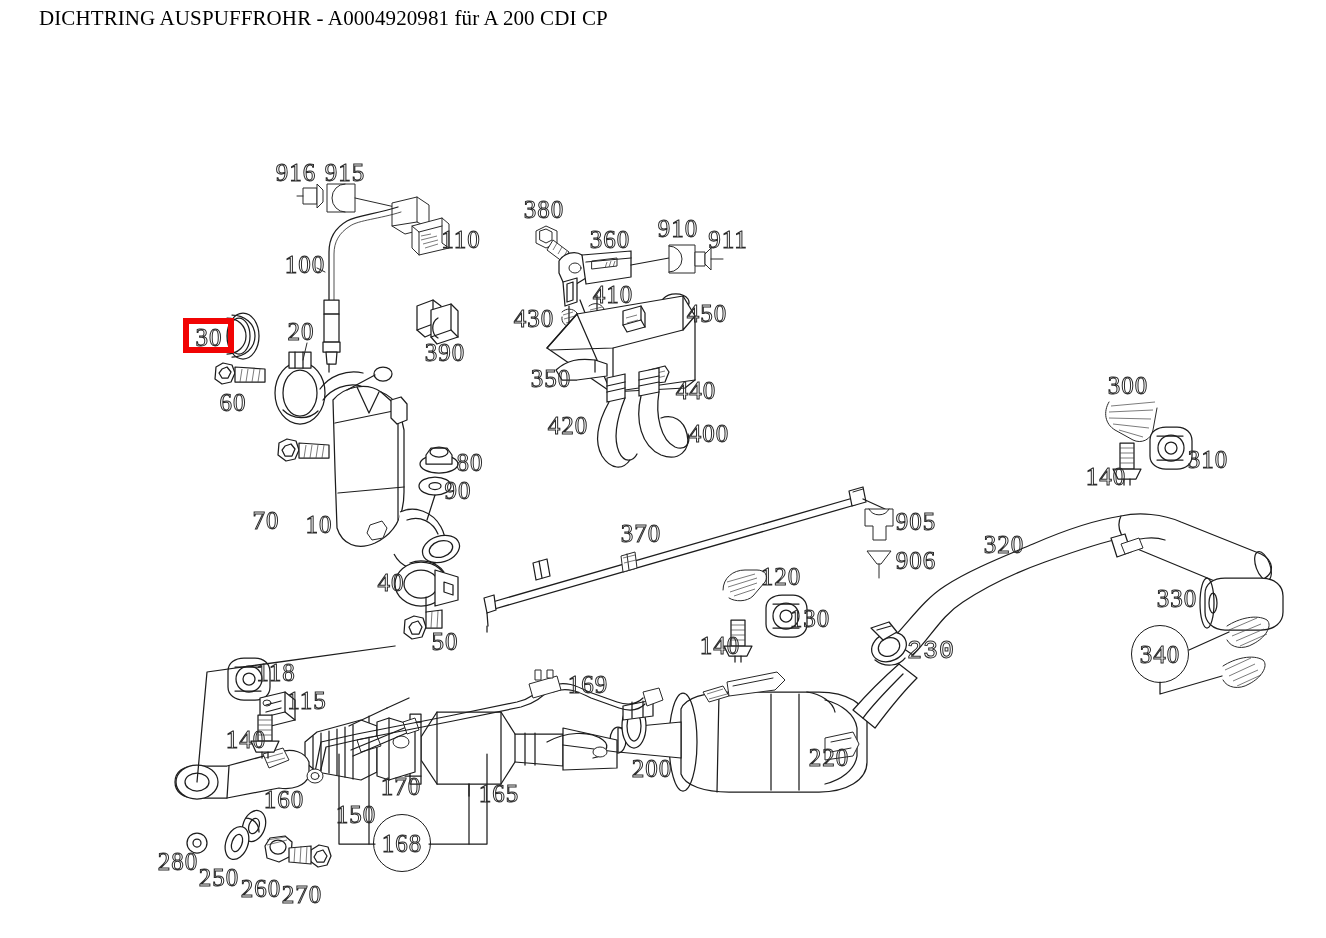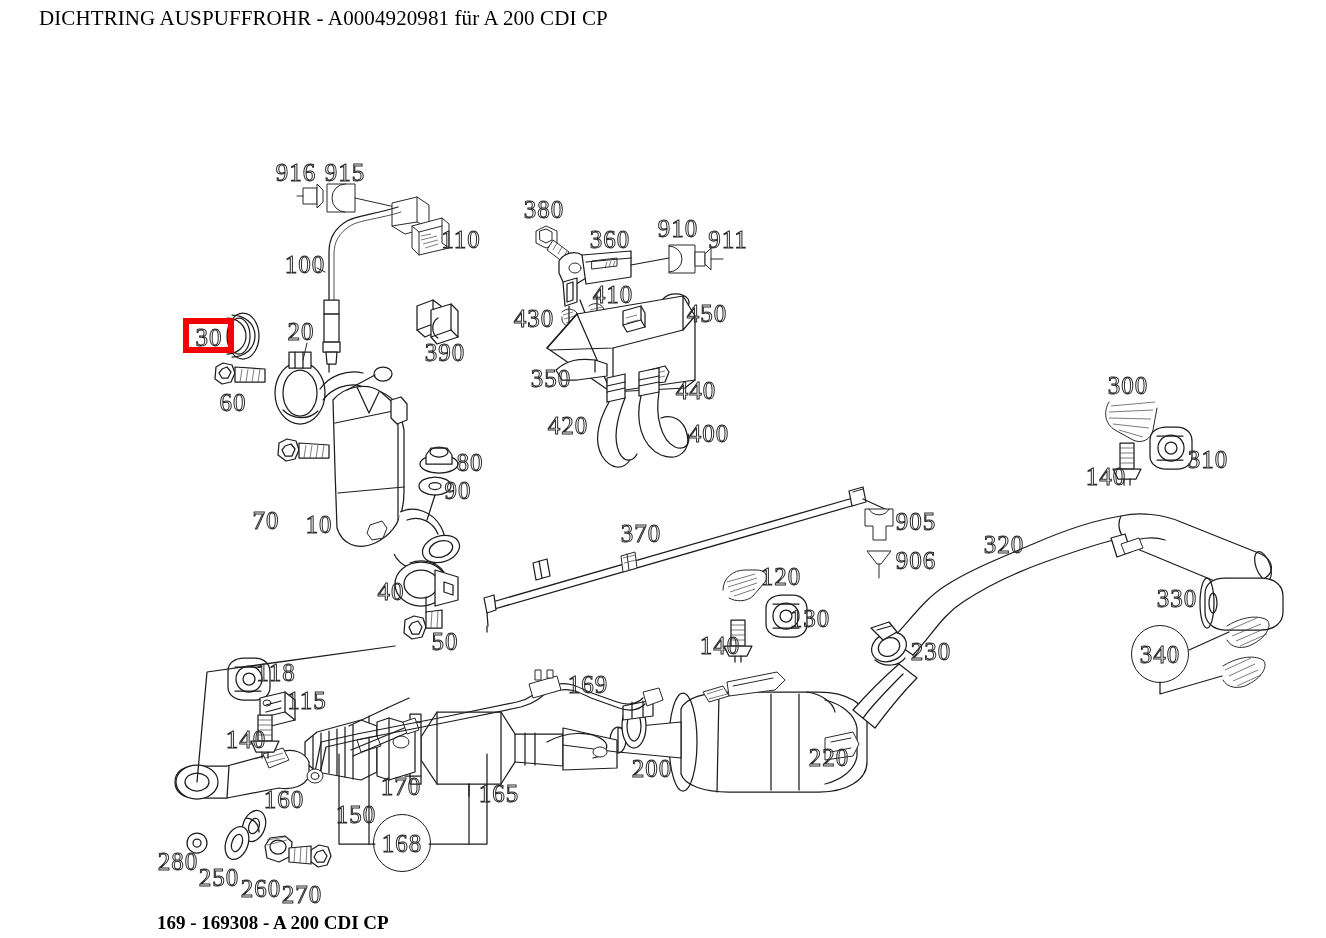--- a/index.html
+++ b/index.html
@@ -649,25 +649,25 @@
       <div class="callout" style="left: 441px; top: 490px;">90</div>
       <div class="callout" style="left: 1089px; top: 476px;">140</div>
       <div class="callout" style="left: 1191px; top: 459px;">310</div>
       <div class="callout" style="left: 302px; top: 524px;">10</div>
       <div class="callout" style="left: 624px; top: 533px;">370</div>
       <div class="callout" style="left: 899px; top: 521px;">905</div>
       <div class="callout" style="left: 987px; top: 544px;">320</div>
       <div class="callout" style="left: 899px; top: 560px;">906</div>
       <div class="callout" style="left: 764px; top: 576px;">120</div>
       <div class="callout" style="left: 1160px; top: 598px;">330</div>
-      <div class="callout" style="left: 374px; top: 582px; margin-top: 9px;">40</div>
+      <div class="callout" style="left: 374px; top: 582px;">40</div>
       <div class="callout" style="left: 793px; top: 618px;">130</div>
       <div class="callout" style="left: 703px; top: 645px;">140</div>
       <div class="callout" style="left: 428px; top: 641px;">50</div>
-      <div class="callout" style="left: 914px; top: 651px;">230</div>
+      <div class="callout" style="left: 914px; top: 651px; font-family: Liberation Mono, monospace;">230</div>
       <div class="callout" style="left: 1143px; top: 654px;">340</div>
       <div class="callout" style="left: 259px; top: 672px;">118</div>
       <div class="callout" style="left: 571px; top: 684px;">169</div>
       <div class="callout" style="left: 290px; top: 700px;">115</div>
       <div class="callout" style="left: 229px; top: 739px;">140</div>
       <div class="callout" style="left: 812px; top: 757px;">220</div>
       <div class="callout" style="left: 635px; top: 768px;">200</div>
       <div class="callout" style="left: 384px; top: 786px;">170</div>
       <div class="callout" style="left: 482px; top: 793px;">165</div>
       <div class="callout" style="left: 267px; top: 799px;">160</div>
@@ -679,15 +679,14 @@
       <div class="callout" style="left: 385px; top: 843px;">168</div>
     </div>
 
   <div id="circle-layer">
       <div class="callout-circle" style="left: 1143px; top: 654px;"></div>
       <div class="callout-circle" style="left: 385px; top: 843px;"></div>
     </div>
 
   <div class="highlight-box" id="highlight-box" style="left: 166px; top: 318px; width: 51px; height: 35px; border-color: rgb(241, 4, 4);"></div>
 
-  <div class="doc-footer">169 - 169308 - A 200 CDI CP</div>
 
 </div>
 
 </body></html>

